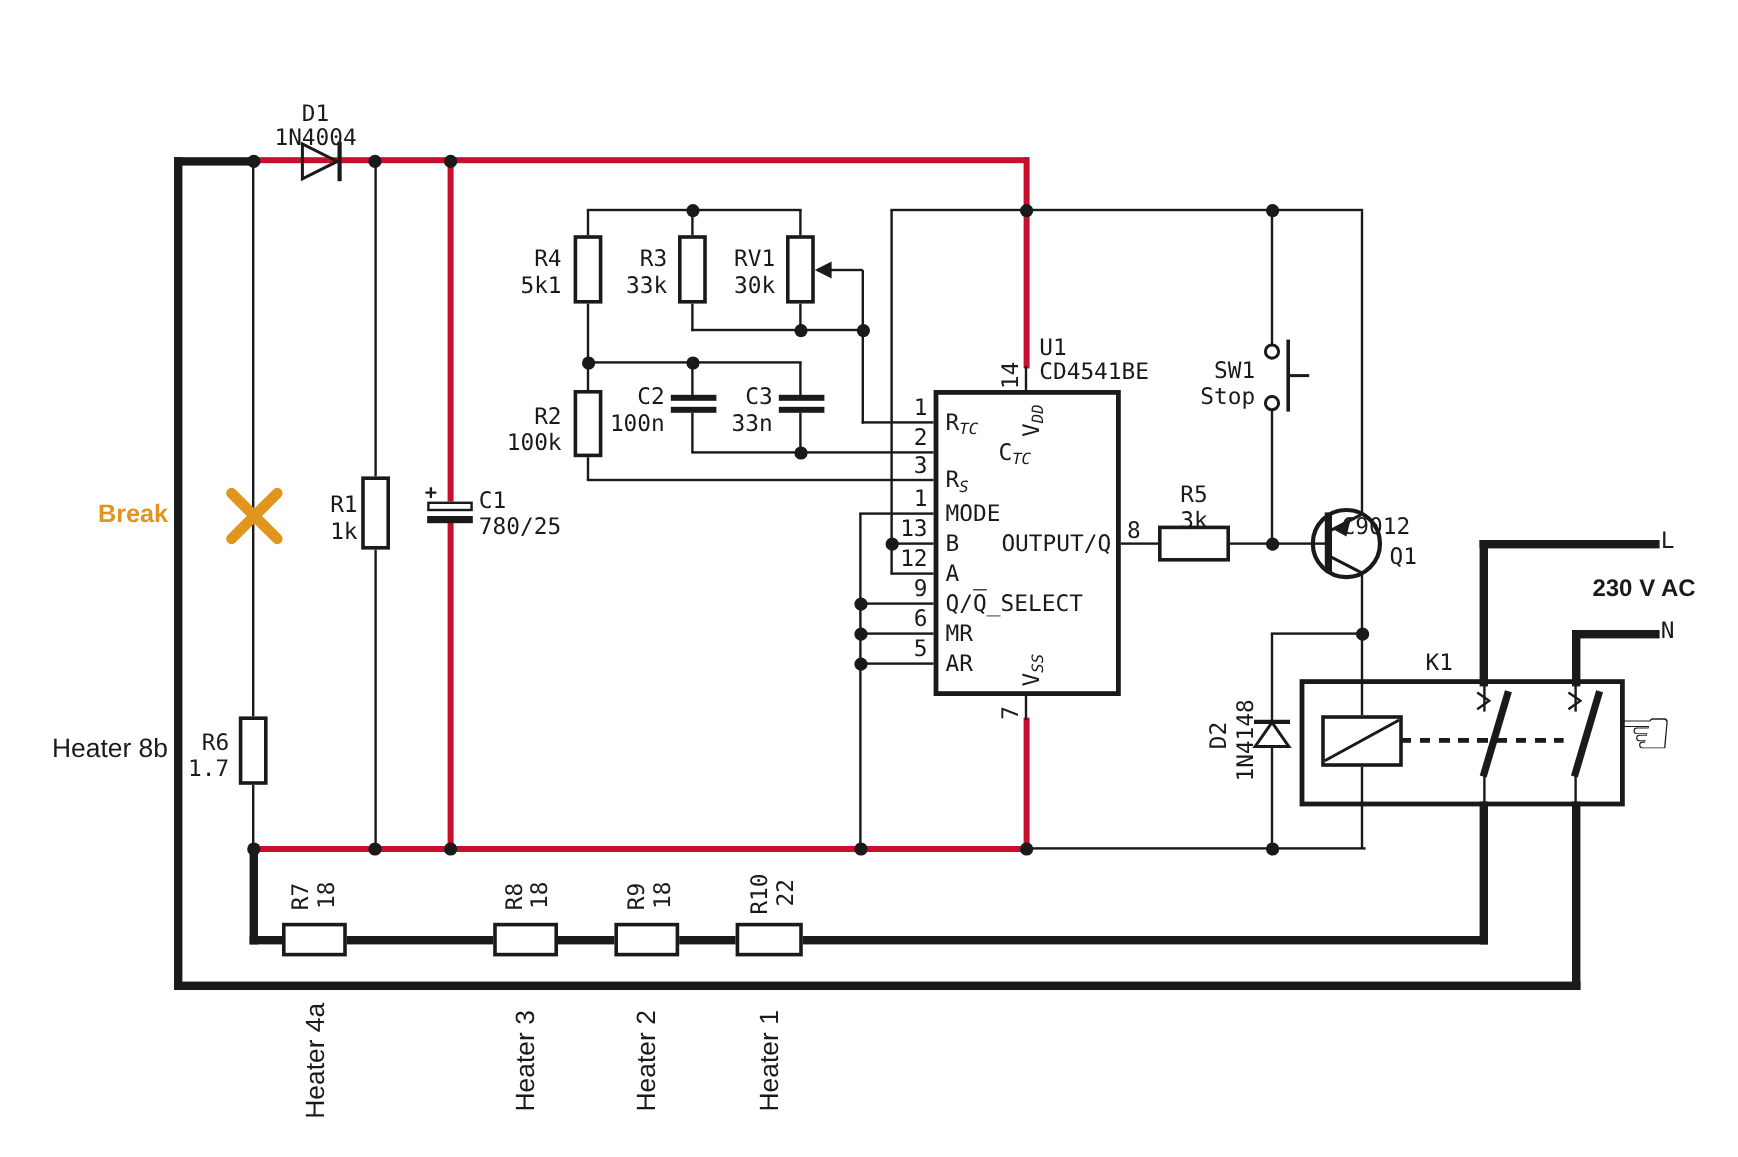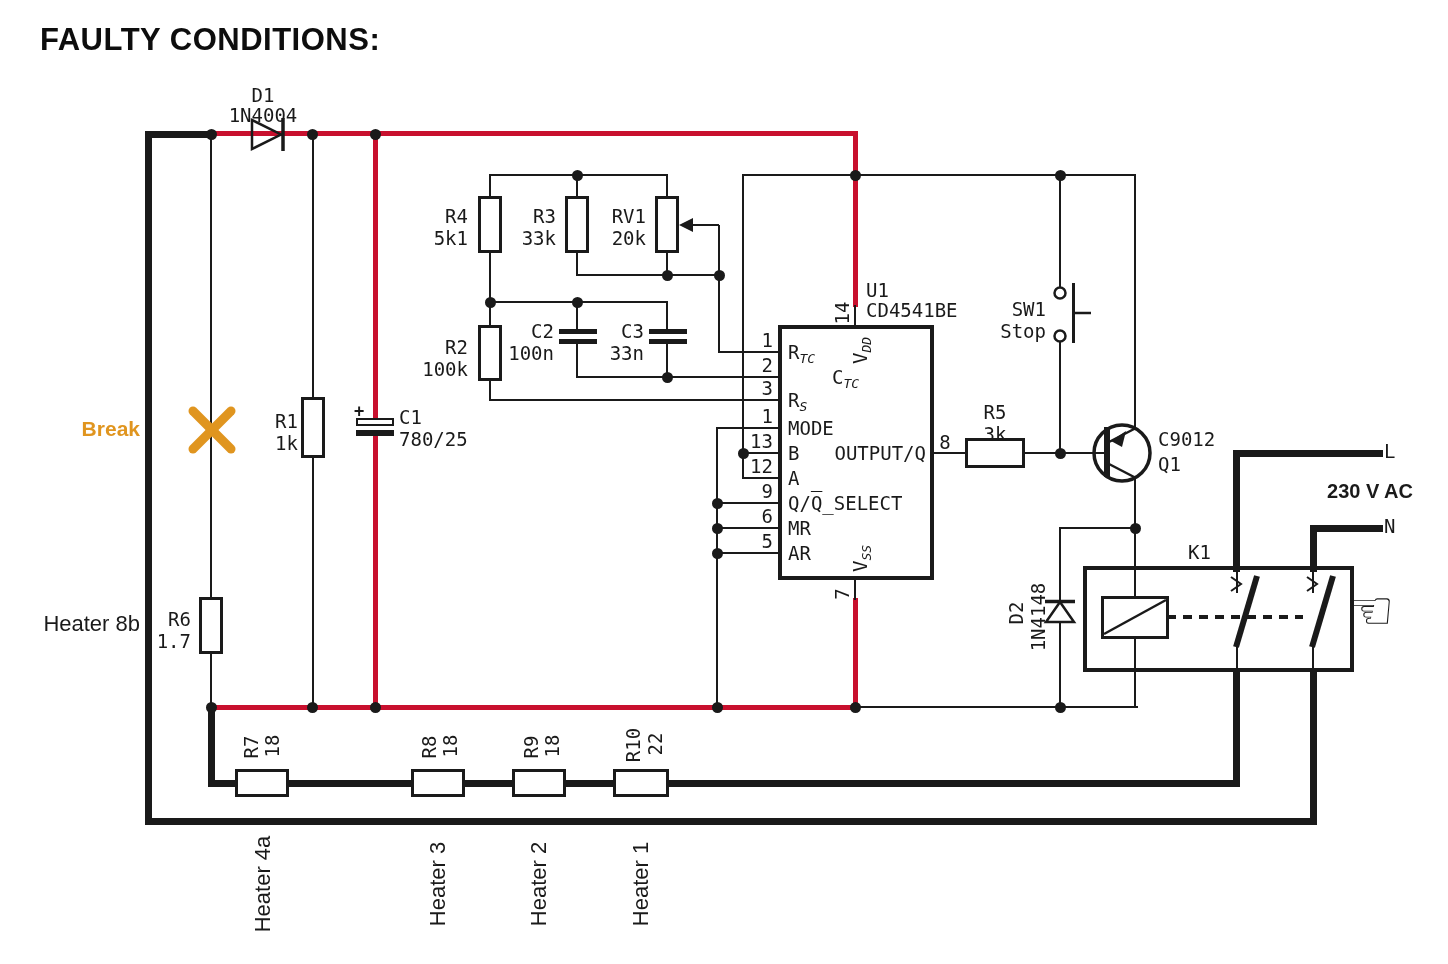--- a/index.html
+++ b/index.html
@@ -31,21 +31,20 @@
          font-weight:800;font-size:31px;letter-spacing:.5px;color:#0d0d0d;}
   .hand{position:absolute;font-family:"DejaVu Sans",sans-serif;font-size:54px;line-height:1;color:var(--ink);}
   .dash{position:absolute;height:4px;background:repeating-linear-gradient(90deg,var(--ink) 0 9px,transparent 9px 16px);}
   svg{position:absolute;left:0;top:0;pointer-events:none;}
 </style>
 </head>
 <body>
 
 <div id="schematic">
 
-  <div id="title">FAULTY CONDITIONS:</div>
 
   <div class="Wv" style="left:145px;top:131px;height:694px"></div>
   <div class="Wh" style="left:145px;top:131px;width:70px"></div>
   <div class="Wh" style="left:145px;top:818px;width:1172px"></div>
   <div class="Wv" style="left:1310px;top:668px;height:157px"></div>
   <div class="Wv" style="left:1233px;top:668px;height:119px"></div>
   <div class="Wh" style="left:208px;top:780px;width:1032px"></div>
   <div class="Wv" style="left:208px;top:704px;height:83px"></div>
   <div class="Wv" style="left:1233px;top:450px;height:122px"></div>
   <div class="Wh" style="left:1233px;top:450px;width:150px"></div>
@@ -204,21 +203,21 @@
 
   <div class="lbl b" style="left:354px;top:400px;font-size:17px">+</div>
   <div class="lbl" style="left:399px;top:406px">C1</div>
   <div class="lbl" style="left:399px;top:428px">780/25</div>
 
   <div class="lbl r" style="left:408px;top:205px;width:60px">R4</div>
   <div class="lbl r" style="left:408px;top:227px;width:60px">5k1</div>
   <div class="lbl r" style="left:496px;top:205px;width:60px">R3</div>
   <div class="lbl r" style="left:496px;top:227px;width:60px">33k</div>
   <div class="lbl r" style="left:586px;top:205px;width:60px">RV1</div>
-  <div class="lbl r" style="left:586px;top:227px;width:60px">20k</div>
+  <div class="lbl r" style="left:586px;top:227px;width:60px">30k</div>
 
   <div class="lbl r" style="left:408px;top:336px;width:60px">R2</div>
   <div class="lbl r" style="left:408px;top:358px;width:60px">100k</div>
   <div class="lbl r" style="left:494px;top:320px;width:60px">C2</div>
   <div class="lbl r" style="left:494px;top:342px;width:60px">100n</div>
   <div class="lbl r" style="left:584px;top:320px;width:60px">C3</div>
   <div class="lbl r" style="left:584px;top:342px;width:60px">33n</div>
 
   <div class="lbl sans b orange r" style="left:40px;top:418px;width:100px;font-size:21px">Break</div>
   <div class="lbl sans r" style="left:20px;top:613px;width:120px;font-size:22px">Heater 8b</div>
@@ -254,21 +253,21 @@
   <div class="lbl c rot" style="left:831px;top:546px;width:60px"><span>V</span><span class="sub">SS</span></div>
   <div class="lbl c rot" style="left:822px;top:583px;width:40px">7</div>
 
   <div class="lbl c" style="left:933px;top:431px;width:24px">8</div>
   <div class="lbl c" style="left:965px;top:401px;width:60px">R5</div>
   <div class="lbl c" style="left:965px;top:423px;width:60px">3k</div>
 
   <div class="lbl r" style="left:966px;top:298px;width:80px">SW1</div>
   <div class="lbl r" style="left:966px;top:320px;width:80px">Stop</div>
 
-  <div class="lbl" style="left:1158px;top:428px">C9012</div>
+  <div class="lbl" style="left:1118px;top:428px">C9012</div>
   <div class="lbl" style="left:1158px;top:453px">Q1</div>
 
   <div class="lbl c rot" style="left:991px;top:602px;width:50px">D2</div>
   <div class="lbl c rot" style="left:978px;top:606px;width:120px">1N4148</div>
 
   <div class="lbl" style="left:1188px;top:541px">K1</div>
 
   <div class="lbl sans b c" style="left:1320px;top:480px;width:100px;font-size:20px">230 V AC</div>
   <div class="lbl" style="left:1384px;top:440px">L</div>
   <div class="lbl" style="left:1384px;top:515px">N</div>

